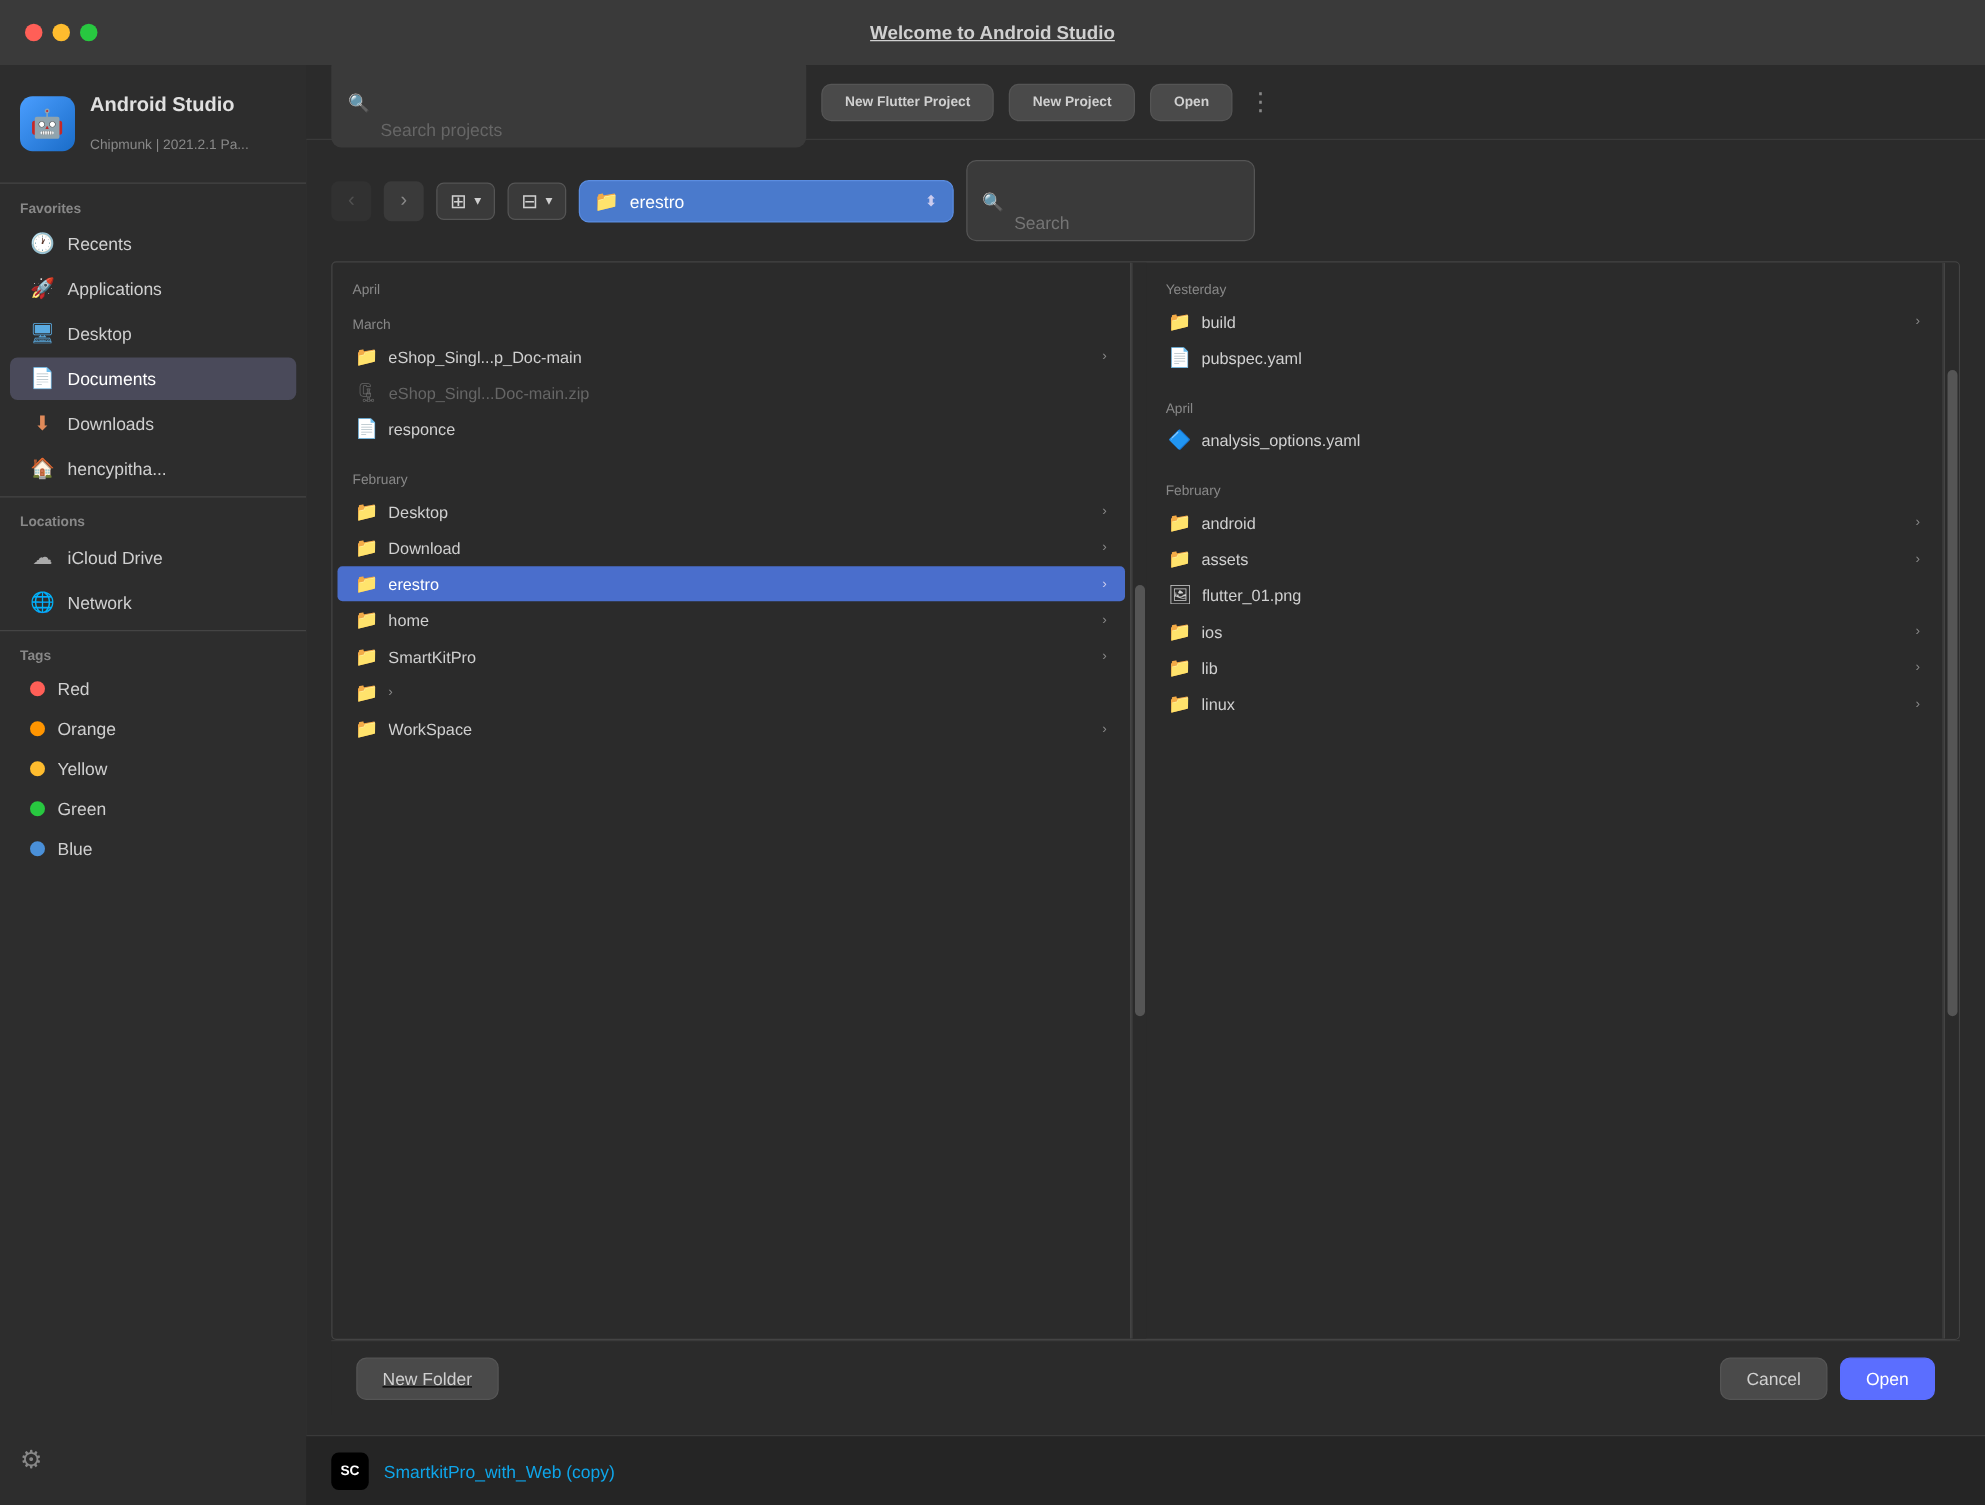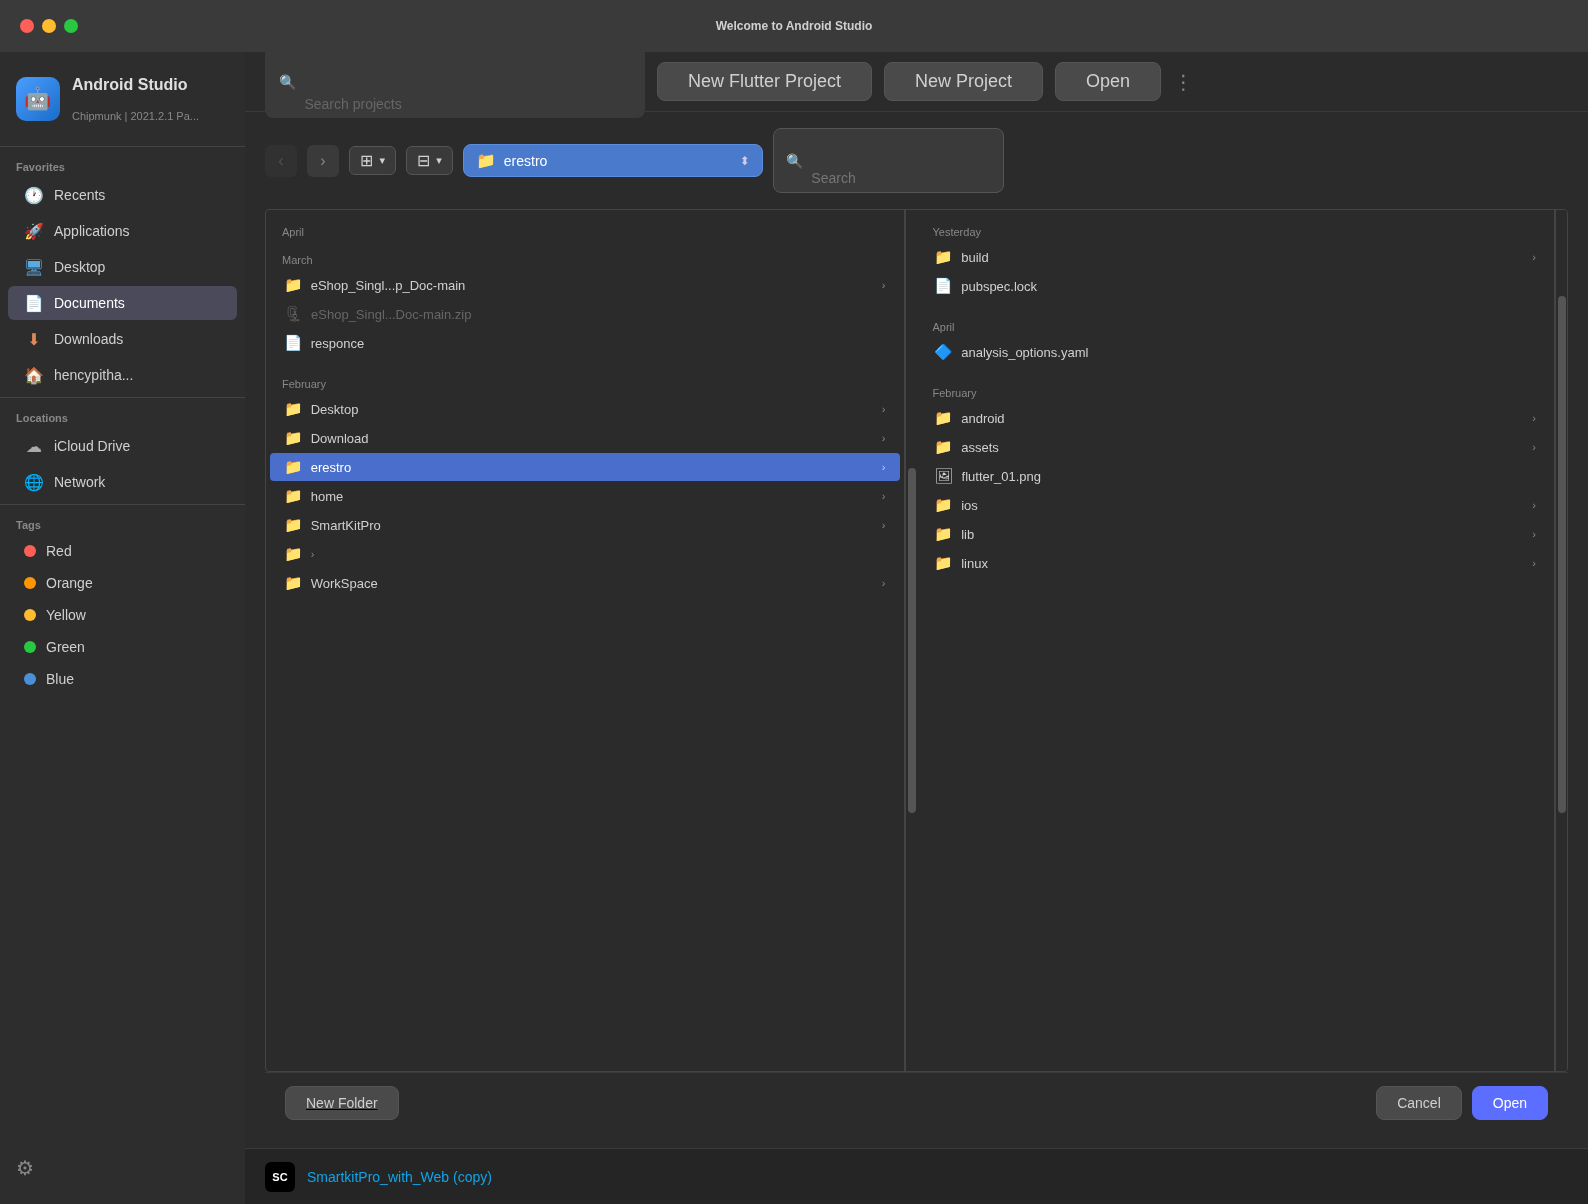--- a/index.html
+++ b/index.html
@@ -33,22 +33,23 @@
       width: 14px; height: 14px;
       border-radius: 50%;
       border: none;
       cursor: pointer;
     }
     .tb-btn.close { background: #ff5f57; }
     .tb-btn.min { background: #febc2e; }
     .tb-btn.max { background: #28c840; }
     .title-bar-title {
       color: #d0d0d0;
-      font-size: 12px;
+      font-size: 15px;
       font-weight: 600;
+      text-decoration: underline;
     }
 
     
     .main-container {
       display: flex;
       flex: 1;
       overflow: hidden;
     }
 
     
@@ -177,24 +178,25 @@
       font-size: 14px;
       flex: 1;
       margin-top: 44px;
     }
     .search-bar input::placeholder { color: #666; }
     .toolbar-btn {
       background: #4a4a4a;
       color: #d0d0d0;
       border: 1px solid #555;
       border-radius: 8px;
-      padding: 8px 30px;
-      font-size: 18px;
+      padding: 8px 18px;
+      font-size: 11px;
       cursor: pointer;
       white-space: nowrap;
+      font-weight: bold;
     }
     .toolbar-more {
       color: #888;
       font-size: 20px;
       cursor: pointer;
       background: none;
       border: none;
     }
 
     
@@ -596,21 +598,21 @@
         <div class="file-column">
 
           <div class="col-section-header">Yesterday</div>
           <div class="file-item">
             <span class="file-icon">📁</span>
             <span class="file-name">build</span>
             <span class="chevron">›</span>
           </div>
           <div class="file-item">
             <span class="file-icon">📄</span>
-            <span class="file-name">pubspec.lock</span>
+            <span class="file-name">pubspec.yaml</span>
           </div>
 
           <div class="col-section-header" style="padding-top:20px;">April</div>
           <div class="file-item">
             <span class="file-icon">🔷</span>
             <span class="file-name">analysis_options.yaml</span>
           </div>
 
           <div class="col-section-header" style="padding-top:20px;">February</div>
           <div class="file-item">

